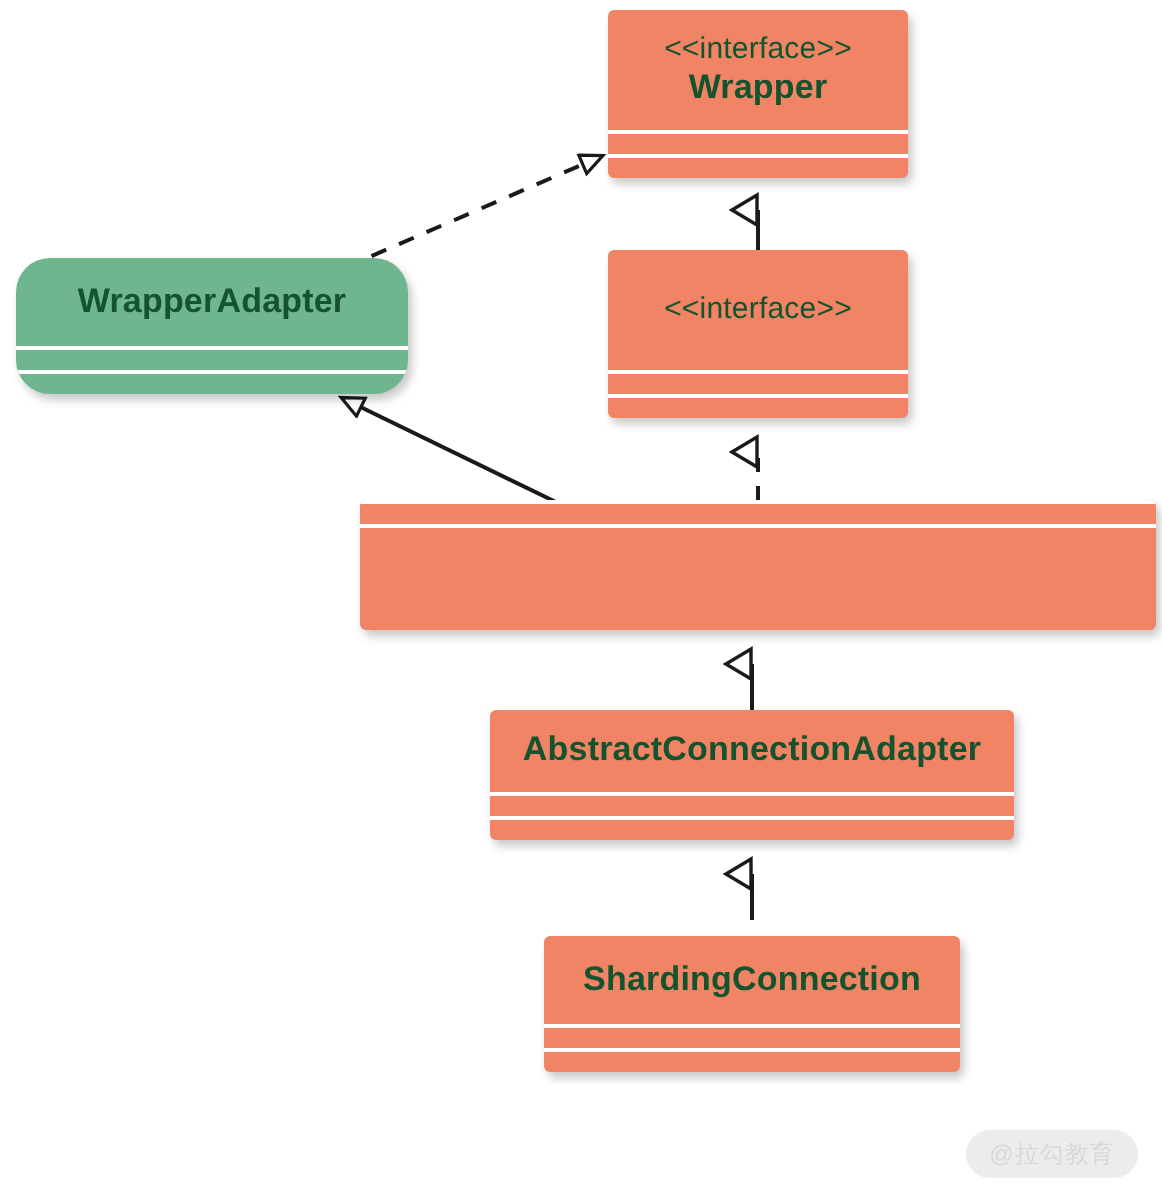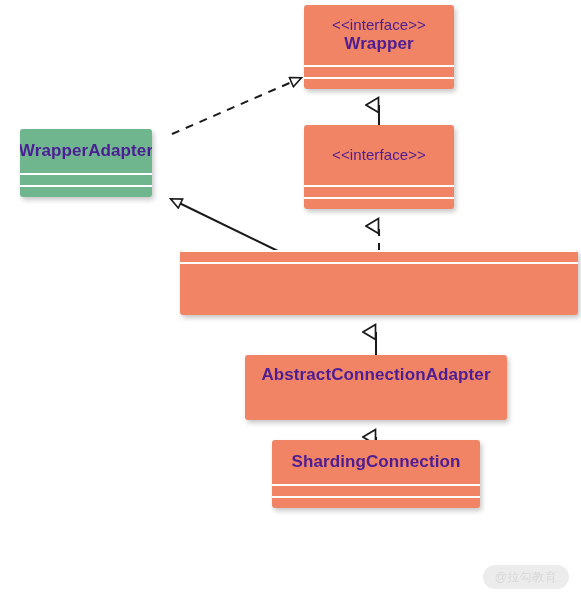--- a/index.html
+++ b/index.html
@@ -37,21 +37,21 @@
   }
   .uml-box.orange { background: #F08464; }
   .uml-box.green  { background: #6FB58E; }
 
   .box-header {
     flex: 1 1 auto;
     display: flex;
     flex-direction: column;
     align-items: center;
     justify-content: center;
-    color: #4c1d95;
+    color: #14532d;
     text-align: center;
     padding: 0 8px;
     line-height: 1.18;
   }
   .stereotype {
     font-size: 15px;
     font-weight: normal;
     letter-spacing: 0.1px;
   }
   .classname {
@@ -131,42 +131,42 @@
   </div>
 
   <div class="uml-box orange" style="left:304px; top:125px; width:150px; height:84px;">
     <div class="box-header">
       <div class="stereotype">&lt;&lt;interface&gt;&gt;</div>
     </div>
     <div class="compartment"></div>
     <div class="compartment"></div>
   </div>
 
-  <div class="uml-box green" style="left:20px; top:129px; width:132px; height:68px;">
+  <div class="uml-box green" style="left:8px; top:129px; width:196px; height:68px;border-radius:17px;">
     <div class="box-header">
       <div class="classname">WrapperAdapter</div>
     </div>
     <div class="compartment"></div>
     <div class="compartment"></div>
   </div>
 
   <div class="uml-box orange" style="left:180px; top:250px; width:398px; height:65px;">
     <div class="compartment"></div>
     <div class="compartment"></div>
   </div>
 
-  <div class="uml-box orange" style="left:245px; top:355px; width:262px; height:65px;align-items:center;">
+  <div class="uml-box orange" style="left:245px; top:355px; width:262px; height:65px;">
     <div class="box-header">
       <div class="classname">AbstractConnectionAdapter</div>
     </div>
     <div class="compartment"></div>
     <div class="compartment"></div>
   </div>
 
-  <div class="uml-box orange" style="left:272px; top:440px; width:208px; height:68px;">
+  <div class="uml-box orange" style="left:272px; top:468px; width:208px; height:68px;">
     <div class="box-header">
       <div class="classname">ShardingConnection</div>
     </div>
     <div class="compartment"></div>
     <div class="compartment"></div>
   </div>
 
   <div class="watermark">@拉勾教育</div>
 
 </div>

